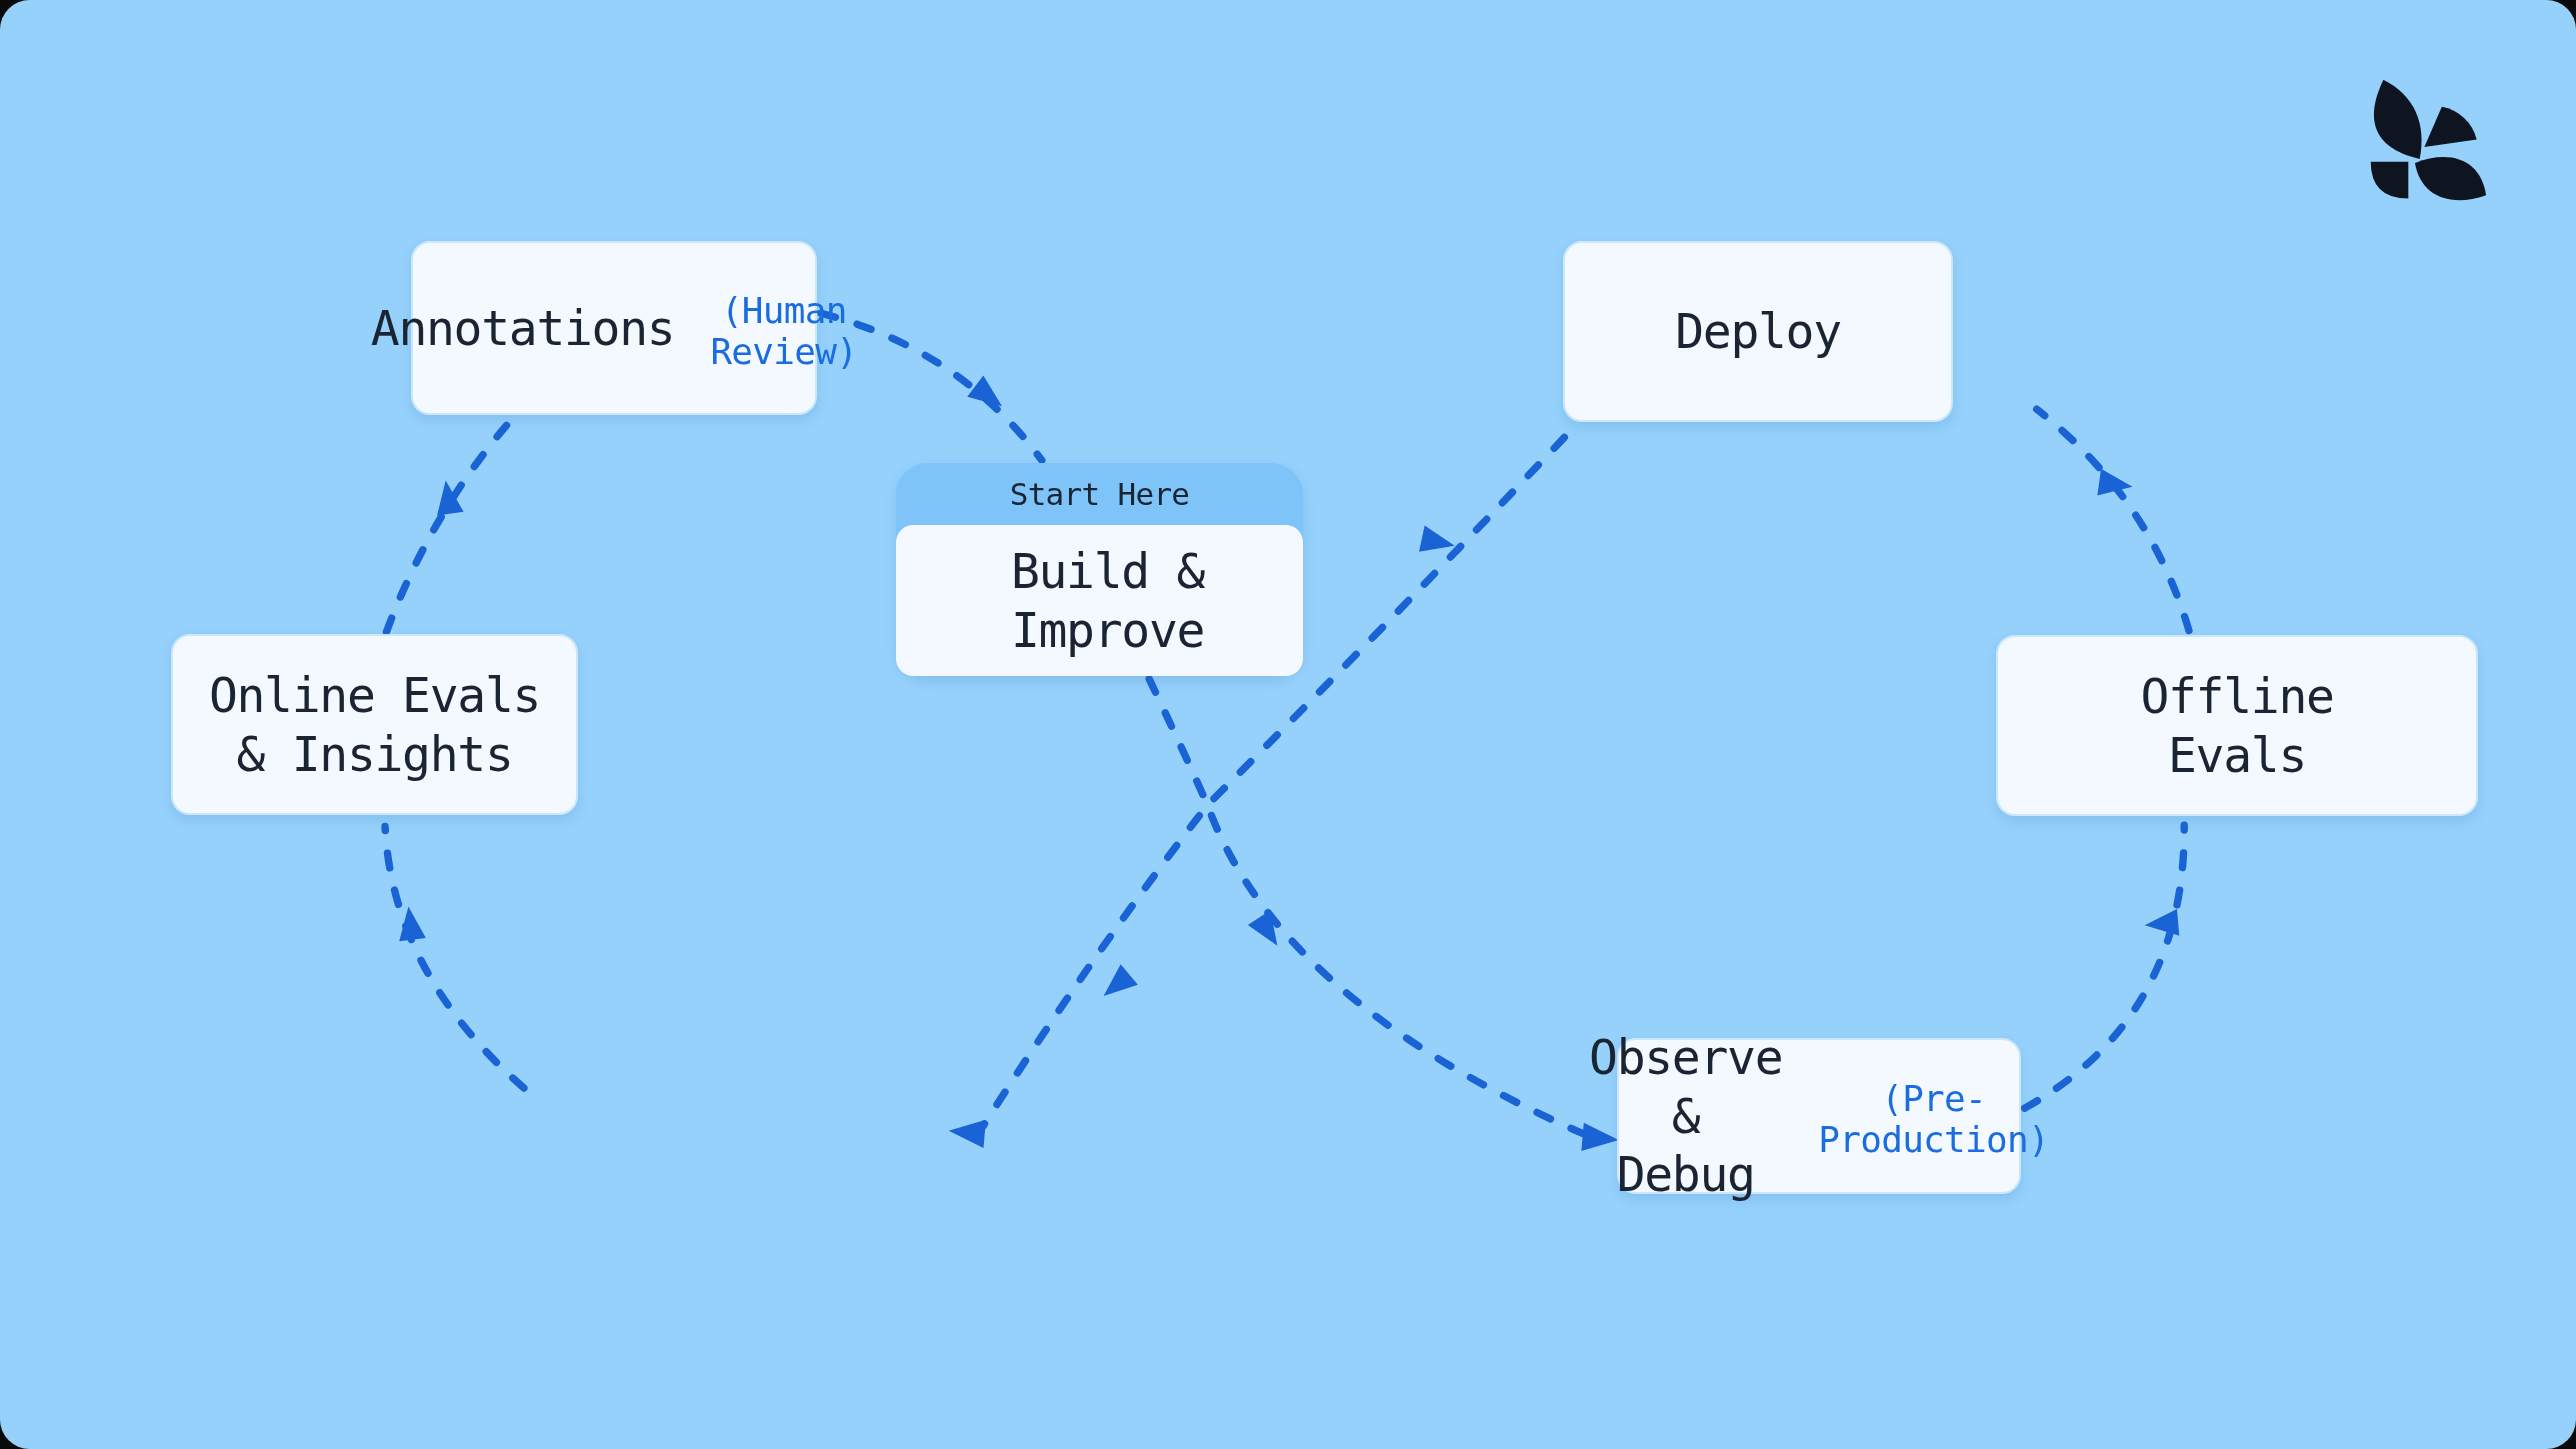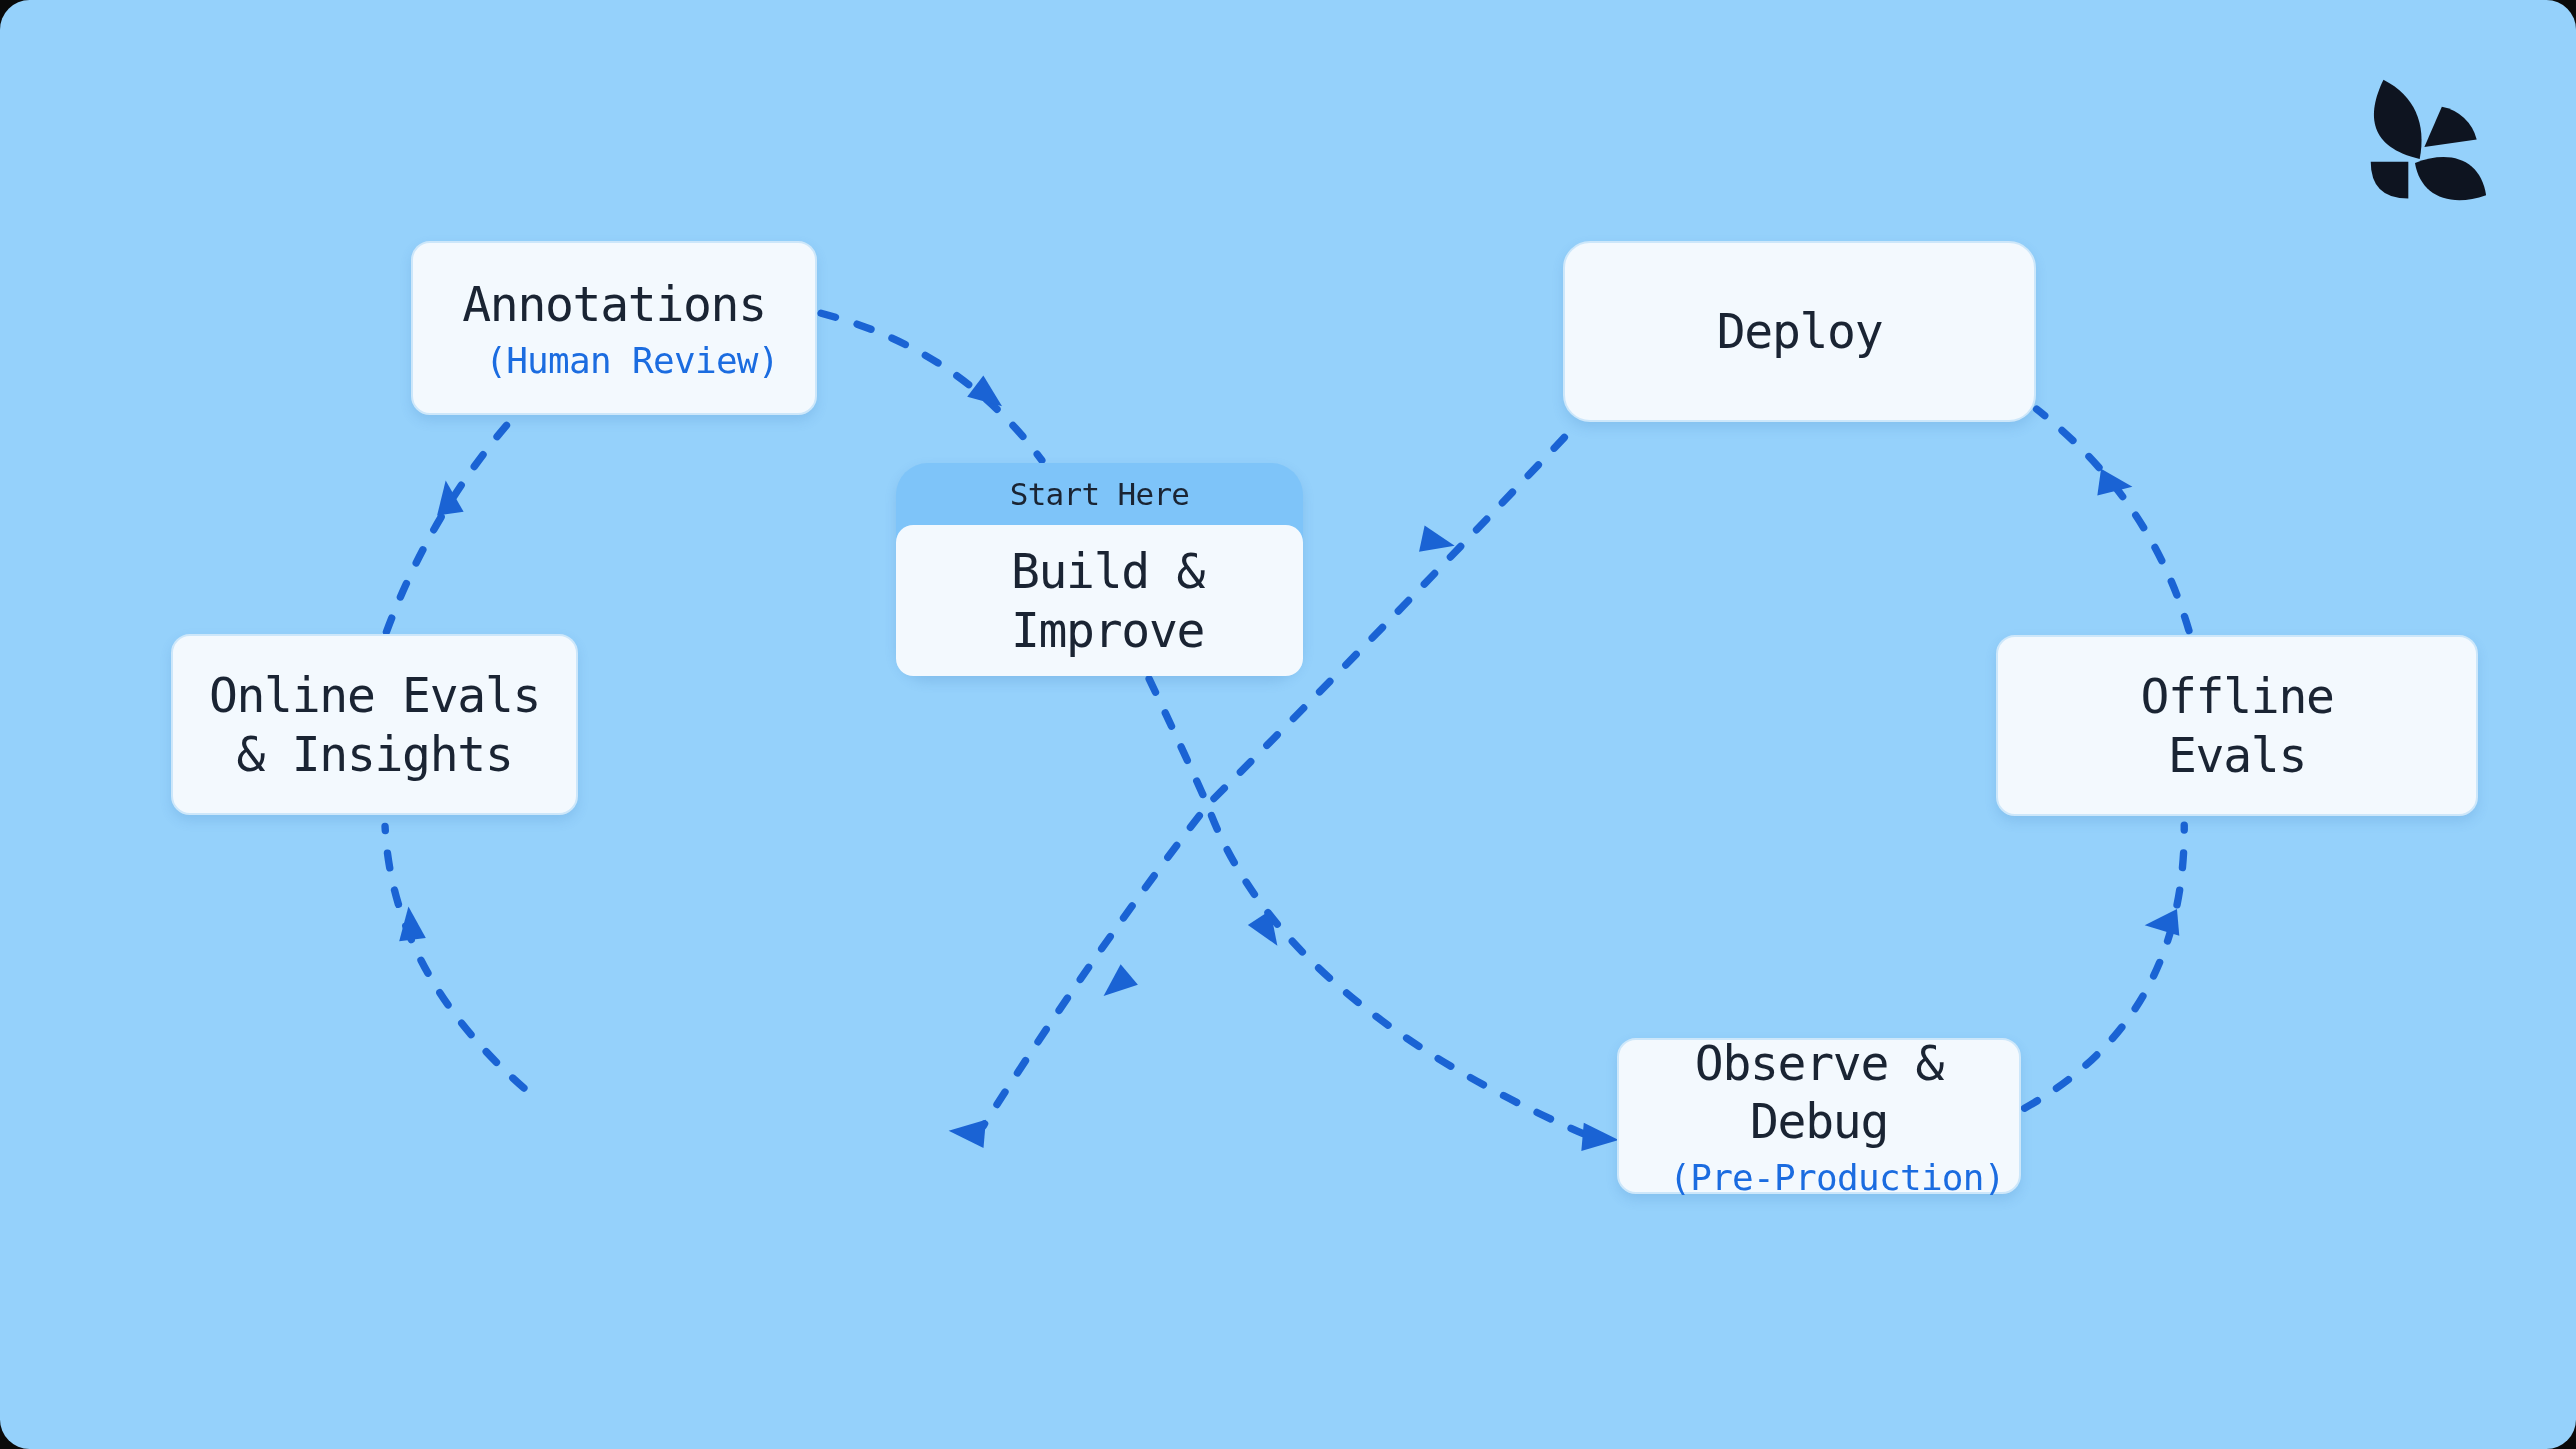--- a/index.html
+++ b/index.html
@@ -12,33 +12,33 @@
   .canvas{
     position:absolute;inset:0;width:2576px;height:1449px;
     background:var(--background);border-radius:29.5px;overflow:hidden;
     font-family:"DejaVu Sans Mono","Liberation Mono",monospace;
   }
   svg.overlay{position:absolute;left:0;top:0;width:2576px;height:1449px;display:block;}
   .edge{fill:none;stroke:var(--arrow);stroke-width:11;stroke-linecap:round;stroke-dasharray:22 34;}
   .arrowhead{fill:var(--arrow);stroke:none;}
   .logo-petal{fill:var(--logo);}
   .node{
-    position:absolute;display:flex;flex-direction:column;align-items:center;justify-content:center;
+    position:absolute;display:flex;flex-direction:row;align-items:center;justify-content:center;
     background:var(--card-fill);border:2px solid var(--card-border);border-radius:19px;
     box-shadow:0 5.4px 12px rgba(52,110,180,0.16);text-align:center;
   }
   .title{
     color:var(--title-text);font-size:48px;font-weight:500;line-height:1.22;
     letter-spacing:-1.3px;white-space:pre-line;
   }
   .subtitle{color:var(--subtitle-text);font-size:36px;margin-top:6.7px;letter-spacing:-0.7px;margin-left:36px;}
   .n-annotations{left:411px;top:241px;width:406px;height:174px;}
   .n-online{left:171px;top:634px;width:407px;height:181px;}
   .n-observe-prod{left:524px;top:1038px;width:405px;height:181px;}
-  .n-deploy{left:1563px;top:241px;width:473px;height:181px;border-radius:27px;}
+  .n-deploy{left:1563px;top:241px;width:390px;height:181px;}
   .n-offline{left:1996px;top:635px;width:482px;height:181px;}
   .n-observe-debug{left:1617px;top:1038px;width:404px;height:156px;}
   .build-group{
     position:absolute;left:896px;top:463px;width:407px;height:213px;
     background:var(--badge-bg);border-radius:32px;
     box-shadow:0 5.4px 12px rgba(52,110,180,0.18);
   }
   .badge{
     height:62px;display:flex;align-items:center;justify-content:center;
     color:var(--title-text);font-size:31px;font-weight:500;letter-spacing:-0.7px;

